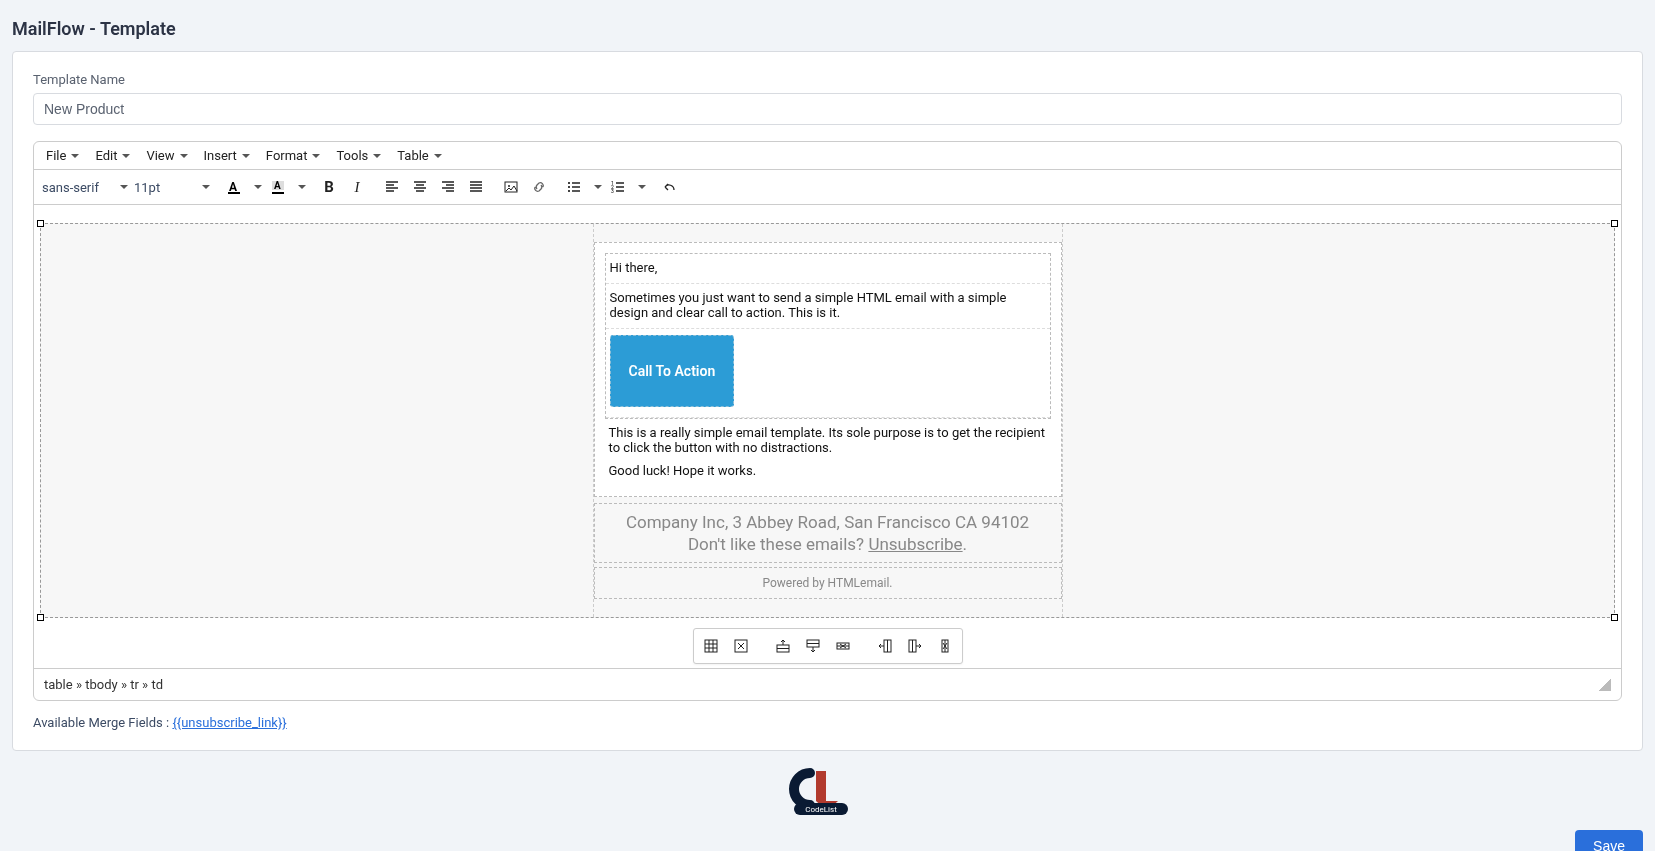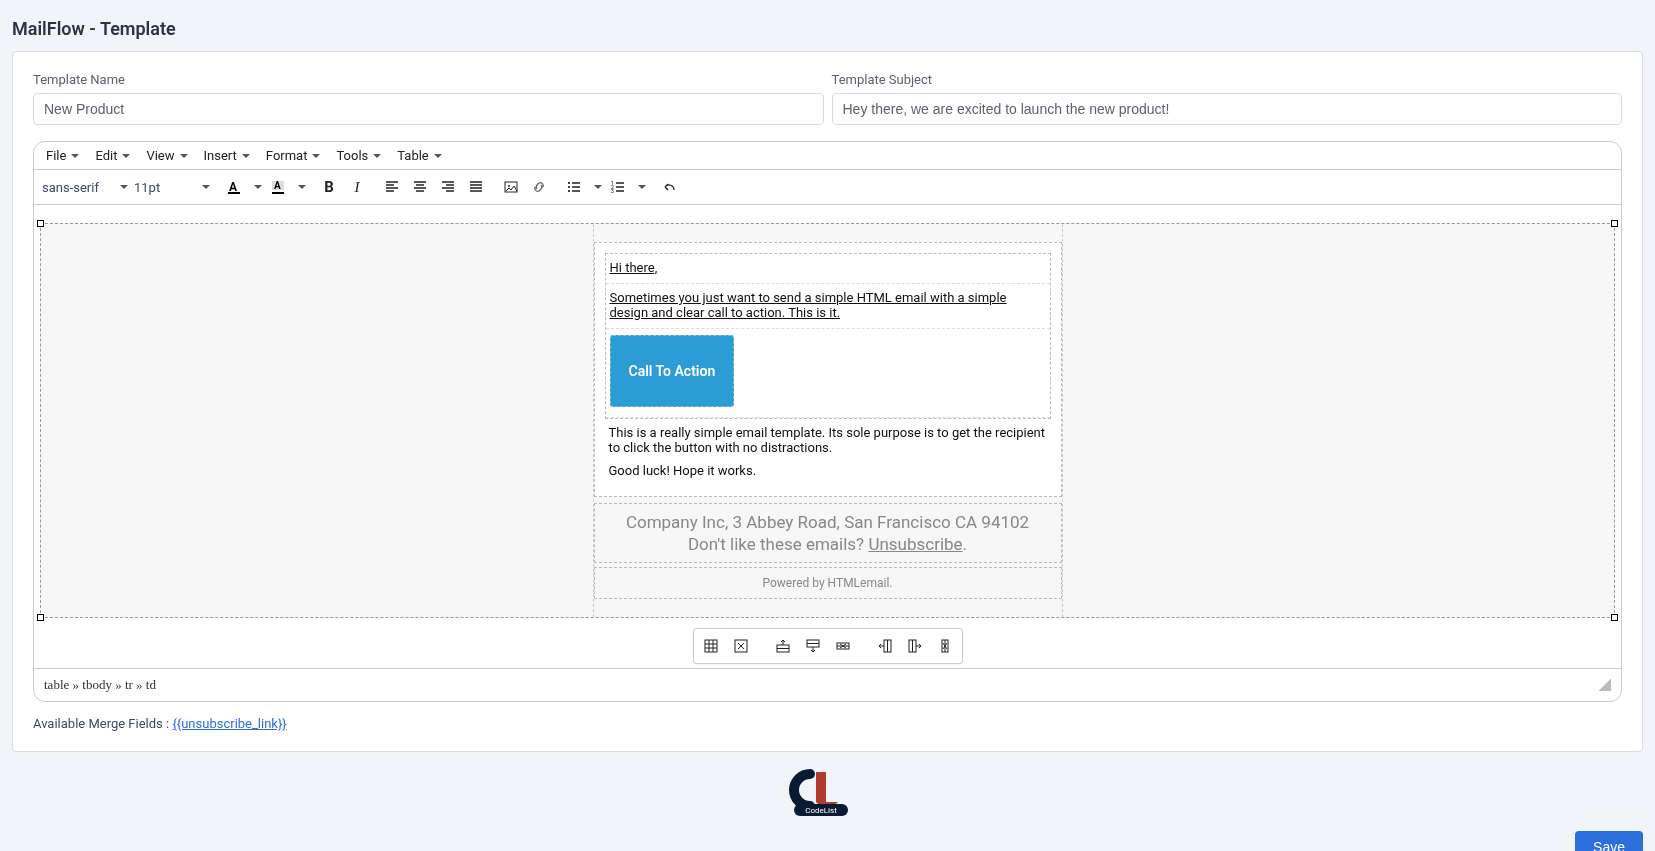--- a/index.html
+++ b/index.html
@@ -7,21 +7,21 @@
 
 .page-title { padding: 18px 12px 12px; font-size: 18px; font-weight: 600; color: #2c3345; }
 
 .card { background: #fff; border: 1px solid #d8dbe0; border-radius: 4px; margin: 0 12px 16px; padding: 20px; }
 
 .form-row { display: flex; gap: 8px; margin-bottom: 16px; }
 .form-group { flex: 1; }
 .form-label { display: block; font-size: 13px; color: #5a6270; margin-bottom: 6px; }
 .form-control { width: 100%; padding: 7px 10px; border: 1px solid #d8dbe0; border-radius: 4px; font-size: 14px; color: #5a6270; }
 
-.editor-wrap { border: 1px solid #ccc; border-radius: 12px; }
+.editor-wrap { border: 1px solid #ccc; border-radius: 6px; }
 .menubar { display: flex; border-bottom: 1px solid #ccc; padding: 0 4px; }
 .menubar .mi { padding: 6px 8px; font-size: 13px; color: #222; cursor: pointer; display: flex; align-items: center; gap: 2px; }
 .caret { width:0;height:0;border-left:4px solid transparent;border-right:4px solid transparent;border-top:4px solid #555; display:inline-block; margin-left:3px; }
 
 .toolbar { display: flex; align-items: center; border-bottom: 1px solid #ccc; padding: 4px 6px; gap: 2px; }
 .tbtn { width: 26px; height: 26px; display: flex; align-items: center; justify-content: center; border-radius: 2px; cursor:pointer; color:#222; }
 .tsel { border:none; background:transparent; font-size:13px; padding:4px 2px; display:flex; align-items:center; gap:20px; cursor:pointer; }
 .tsel.font { width:90px; }
 .tsel.size { width:80px; }
 .tsep { width:1px; height:20px; background:transparent; margin:0 2px; }
@@ -31,37 +31,37 @@
 .handle { width:7px; height:7px; background:#fff; border:1px solid #000; position:absolute; }
 .handle.tl { top:-4px; left:-4px; } .handle.tr { top:-4px; right:-4px; }
 .handle.bl { bottom:-4px; left:-4px; } .handle.br { bottom:-4px; right:-4px; }
 .sel-outer > .inner-row { display:flex; }
 .side-col { flex:1; border-right:1px dashed #ccc; min-height: 360px; }
 .side-col.r { border-right:none; border-left:1px dashed #ccc; }
 .center-col { width: 468px; padding: 18px 0; }
 
 .mail-card { border: 1px dashed #bbb; background:#fff; padding: 10px; margin-bottom: 6px; }
 .mail-body { border: 1px dashed #bbb; padding: 0; }
-.mail-body p { padding: 6px 4px 8px; font-size: 13px; color:#111; border-bottom: 1px dashed #ddd; text-decoration: underline; }
+.mail-body p { padding: 6px 4px 8px; font-size: 13px; color:#111; border-bottom: 1px dashed #ddd; }
 .mail-body p:last-child { border-bottom:none; }
 .cta-wrap { padding: 6px 4px 10px; border-bottom:1px dashed #ddd; }
 .cta { display:inline-block; background:#2c9cd6; color:#fff; font-weight:600; padding:27px 18px; border-radius:3px; border:1px dashed #8fbfd8; font-size:14px; }
 .below { padding:6px 4px 8px; font-size:13px; color:#111; }
 .below + .below { padding-top:0; }
 
 .footer-block { border:1px dashed #bbb; text-align:center; padding:8px; color:#888; font-size:17px; margin-top:4px; }
 .footer-block .row2 { margin-top:2px; }
 .footer-block a { color:#888; text-decoration:underline; }
 .powered { border:1px dashed #bbb; text-align:center; padding:8px; color:#888; font-size:12px; margin-top:4px; }
 
 .ctx-toolbar { display:flex; justify-content:center; margin-top:10px; }
 .ctx-inner { border:1px solid #ccc; border-radius:3px; display:flex; padding:4px; gap:4px; background:#fff; box-shadow:0 1px 2px rgba(0,0,0,.05); }
 .ctx-inner .tbtn svg { display:block; }
 
-.statusbar { border-top:1px solid #ccc; padding:8px 10px; font-size:13px; color:#333; display:flex; justify-content:space-between; align-items:center;font-family:Liberation Serif, serif; }
+.statusbar { border-top:1px solid #ccc; padding:8px 10px; font-size:13px; color:#333; display:flex; justify-content:space-between; align-items:center; }
 .statusbar .resize-grip { width:12px;height:12px; background:linear-gradient(135deg, transparent 50%, #bbb 50%); }
 
 .merge-row { margin-top: 14px; font-size:13px; color:#3c4b64; }
 .merge-row a { color:#2a6fdb; }
 
 .watermark { text-align:center; margin: 4px 0 12px; }
 .wm-logo { display:inline-flex; align-items:center; gap:8px; }
 .wm-badge { width:80px; height:48px; position:relative; }
 .wm-text { font-size:34px; font-weight:400; color:#0a1a33; letter-spacing:.5px; }
 
@@ -73,24 +73,20 @@
 </head>
 <body>
 
 <div class="page-title">MailFlow - Template</div>
 
 <div class="card">
   <div class="form-row">
     <div class="form-group">
       <label class="form-label">Template Name</label>
       <input class="form-control" value="New Product" style="">
-    </div>
-    <div class="form-group">
-      <label class="form-label">Template Subject</label>
-      <input class="form-control" value="Hey there, we are excited to launch the new product!" style="">
     </div>
   </div>
 
   <div class="editor-wrap">
     <div class="menubar">
       <div class="mi">
           <span>File</span>
           <span class="caret"></span>
         </div>
       <div class="mi">

